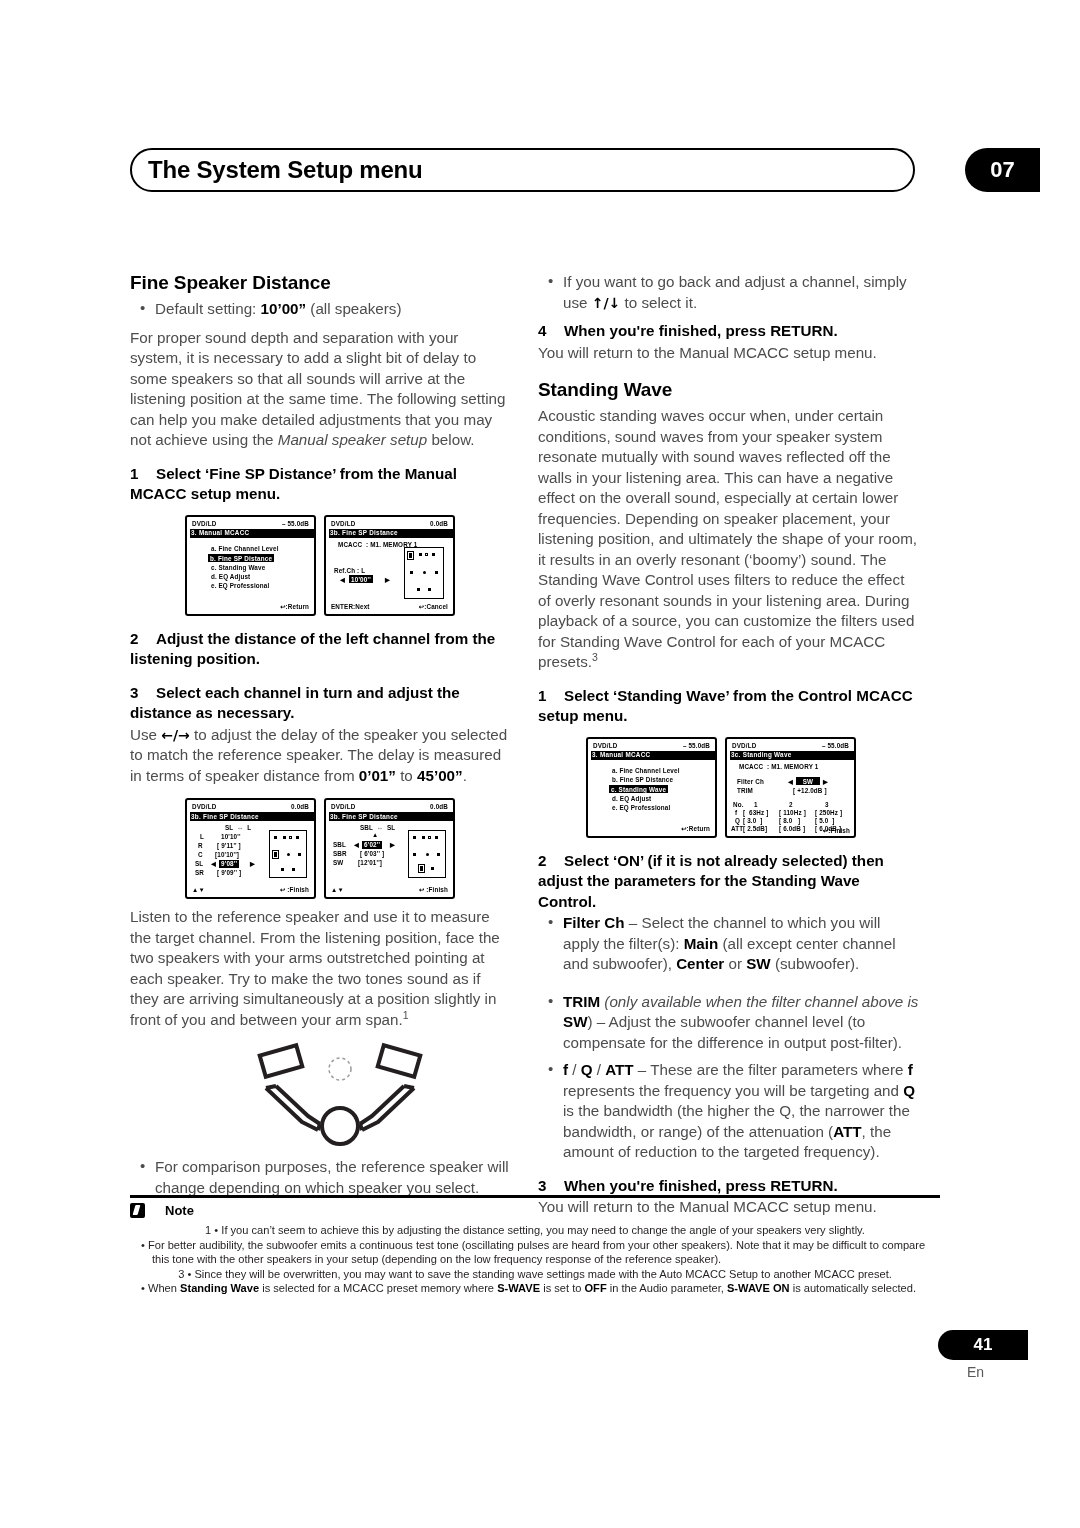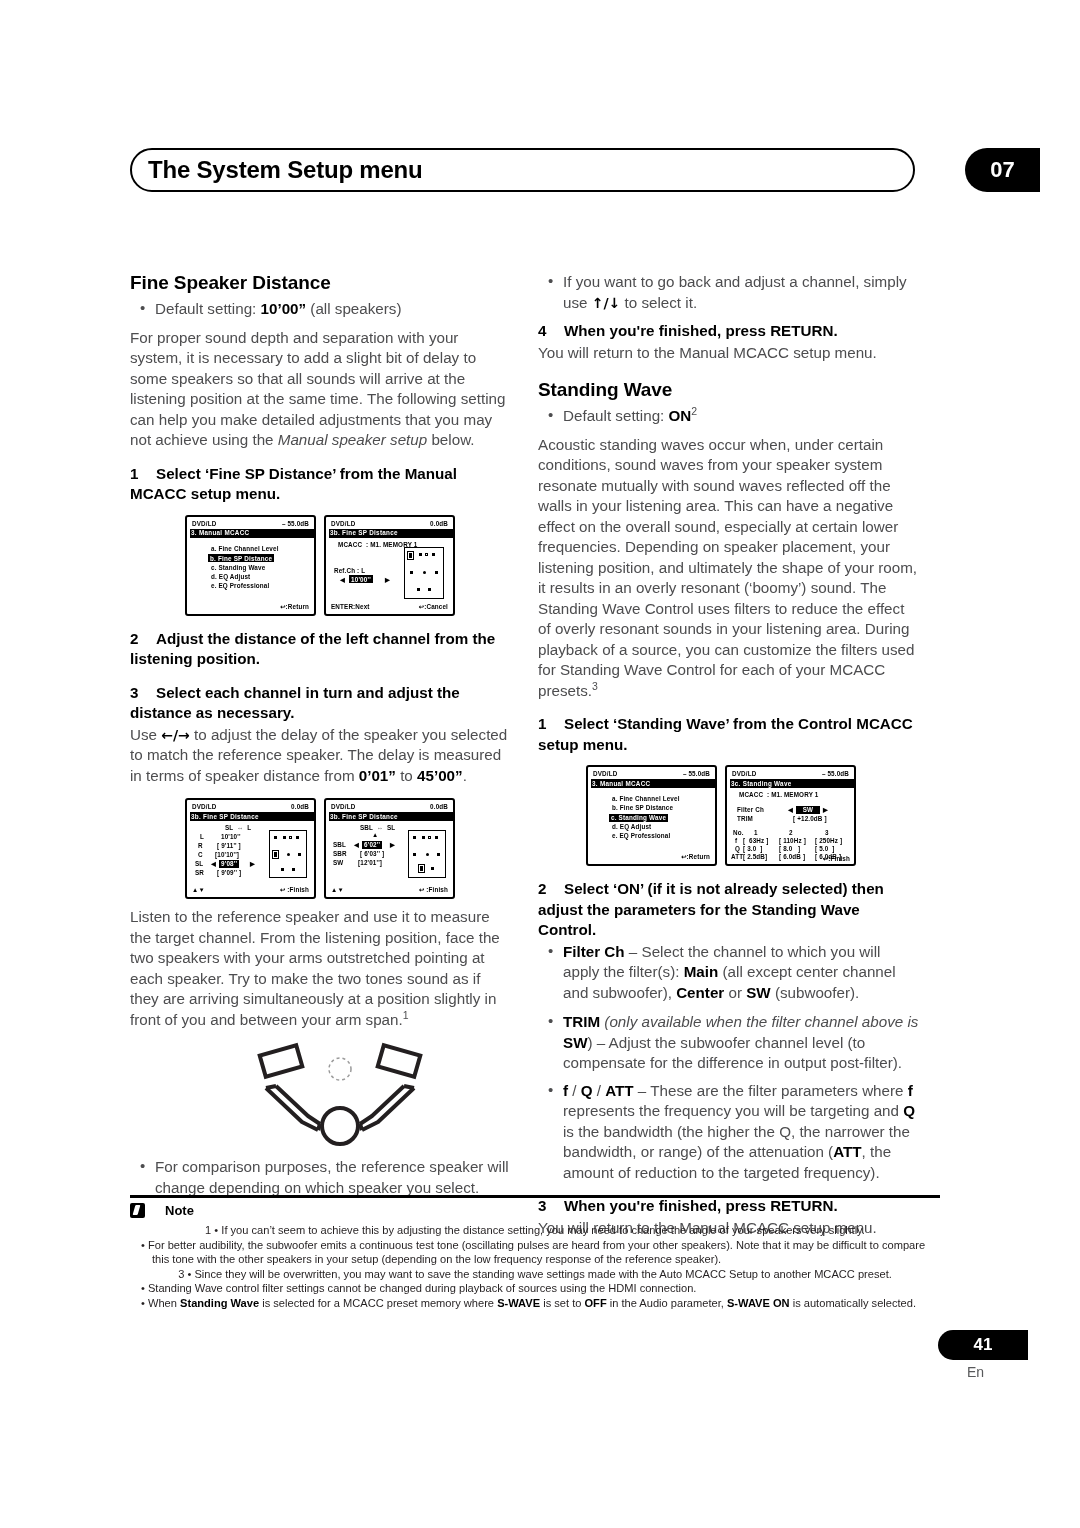--- a/index.html
+++ b/index.html
@@ -303,23 +303,20 @@
 
     <ul class="bul">
       <li><span>If you want to go back and adjust a channel, simply use </span><b class="arr">↑/↓</b><span> to select it.</span></li>
     </ul>
 
     <p class="step" style="margin-top:6px;"><span class="num">4</span><span>When you're finished, press RETURN.</span></p>
     <p class="body">You will return to the Manual MCACC setup menu.</p>
 
     <h2 class="sec" style="margin-top:16px;">Standing Wave</h2>
 
-    <ul class="bul">
-      <li><span>Default setting: </span><b class="k">ON</b><sup class="fn">2</sup></li>
-    </ul>
 
     <p class="body"><span>Acoustic standing waves occur when, under certain conditions, sound waves from your speaker system resonate mutually with sound waves reflected off the walls in your listening area. This can have a negative effect on the overall sound, especially at certain lower frequencies. Depending on speaker placement, your listening position, and ultimately the shape of your room, it results in an overly resonant (‘boomy’) sound. The Standing Wave Control uses filters to reduce the effect of overly resonant sounds in your listening area. During playback of a source, you can customize the filters used for Standing Wave Control for each of your MCACC presets.</span><sup class="fn">3</sup></p>
 
     <p class="step"><span class="num">1</span><span>Select ‘Standing Wave’ from the Control MCACC setup menu.</span></p>
 
     <div class="lcdrow" style="margin-left:48px;">
 
       <div class="lcd">
         <div class="l b" style="left:5px;  top:3px;">DVD/LD</div>
         <div class="l b" style="right:5px; top:3px;">– 55.0dB</div>
@@ -368,37 +365,36 @@
         <div class="l b" style="left:88px; top:86px;">[&nbsp;<span>6.0dB</span>&nbsp;]</div>
 
         <div class="l b" style="right:4px; bottom:2px;">↩:Finish</div>
       </div>
     </div>
 
     <p class="step"><span class="num">2</span><span>Select ‘ON’ (if it is not already selected) then adjust the parameters for the Standing Wave Control.</span></p>
 
     <ul class="bul">
       <li><b class="k">Filter Ch</b><span> – Select the channel to which you will apply the filter(s): </span><b class="k">Main</b><span> (all except center channel and subwoofer), </span><b class="k">Center</b><span> or </span><b class="k">SW</b><span> (subwoofer).</span></li>
-      <li style="margin-top:9px;"><b class="k">TRIM</b><i class="k"> (only available when the filter channel above is </i><b class="k">SW</b><span>) – Adjust the subwoofer channel level (to compensate for the difference in output post-filter).</span></li>
+      <li style="margin-top:17px;"><b class="k">TRIM</b><i class="k"> (only available when the filter channel above is </i><b class="k">SW</b><span>) – Adjust the subwoofer channel level (to compensate for the difference in output post-filter).</span></li>
       <li style="margin-top:7px;"><b class="k">f</b><span> / </span><b class="k">Q</b><span> / </span><b class="k">ATT</b><span> – These are the filter parameters where </span><b class="k">f</b><span> represents the frequency you will be targeting and </span><b class="k">Q</b><span> is the bandwidth (the higher the Q, the narrower the bandwidth, or range) of the attenuation (</span><b class="k">ATT</b><span>, the amount of reduction to the targeted frequency).</span></li>
     </ul>
 
     <p class="step"><span class="num">3</span><span>When you're finished, press RETURN.</span></p>
     <p class="body">You will return to the Manual MCACC setup menu.</p>
   </div>
 
   <div class="notes">
     <div class="rule"></div>
     <div class="noteHead">
       <span class="noteIcon"></span>
       <span class="noteLabel">Note</span>
     </div>
     <p class="ind">1 • If you can’t seem to achieve this by adjusting the distance setting, you may need to change the angle of your speakers very slightly.</p>
     <p class="sub">• For better audibility, the subwoofer emits a continuous test tone (oscillating pulses are heard from your other speakers). Note that it may be difficult to compare this tone with the other speakers in your setup (depending on the low frequency response of the reference speaker).</p>
     <p class="ind">3 • Since they will be overwritten, you may want to save the standing wave settings made with the Auto MCACC Setup to another MCACC preset.</p>
-    <p class="sub">• Standing Wave control filter settings cannot be changed during playback of sources using the HDMI connection.</p>
     <p class="sub"><span>• When </span><b class="k">Standing Wave</b><span> is selected for a MCACC preset memory where </span><b class="k">S-WAVE</b><span> is set to </span><b class="k">OFF</b><span> in the Audio parameter, </span><b class="k">S-WAVE ON</b><span> is automatically selected.</span></p>
   </div>
 
   <div class="pagenum">41</div>
   <div class="pagelang">En</div>
 
 </div>
 
 </body></html>

